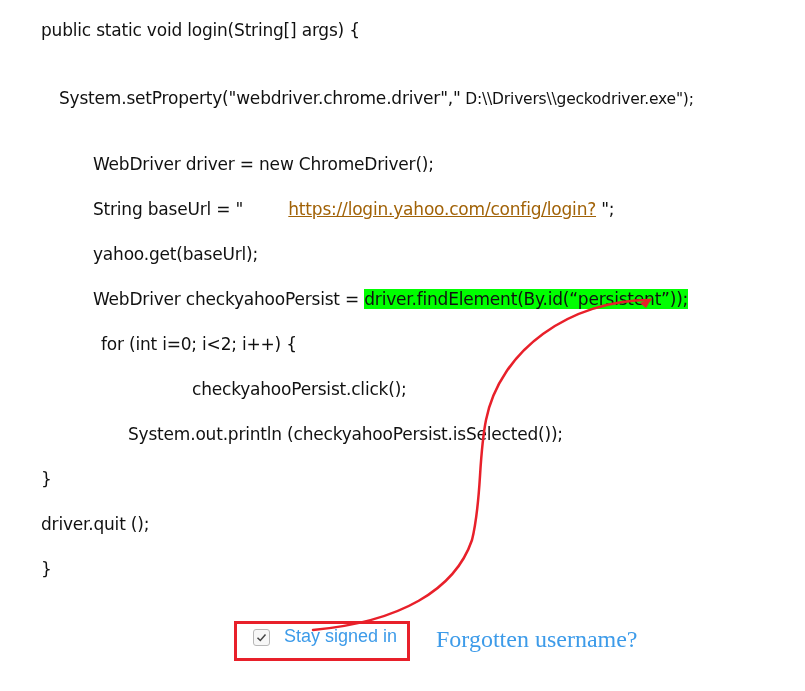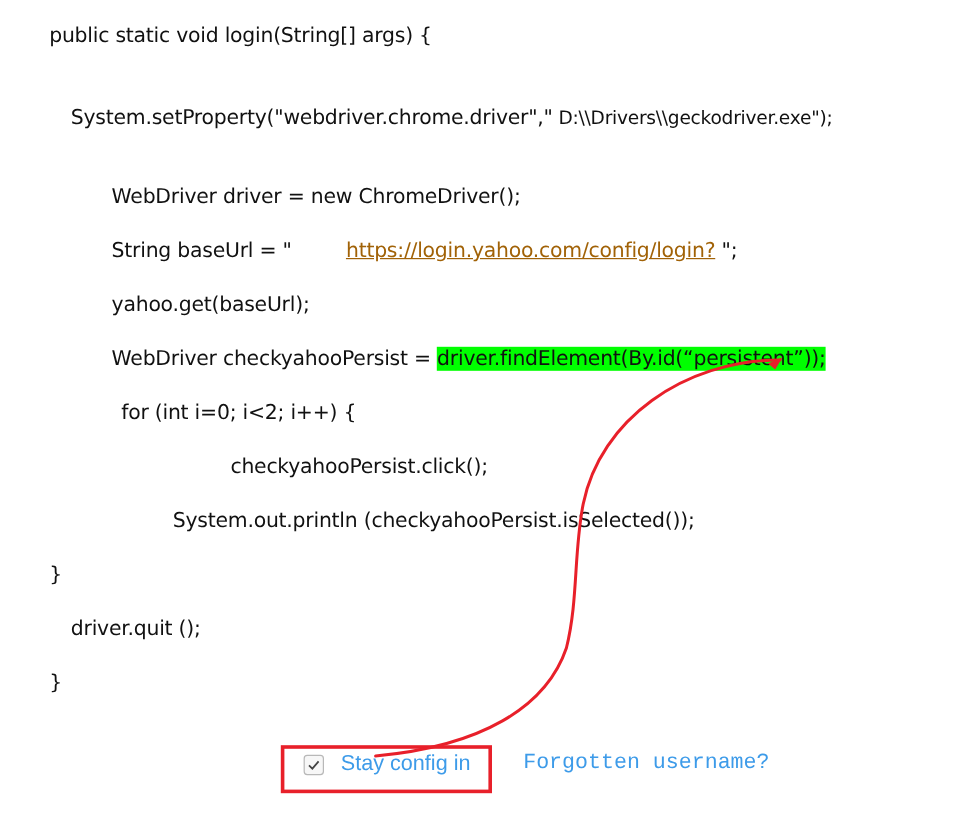--- a/index.html
+++ b/index.html
@@ -64,22 +64,22 @@
       top: 626px;
       font-family: "Liberation Sans", sans-serif;
       font-size: 18px;
       color: #3d9be9;
       white-space: nowrap;
     }
     .forgot-link {
       position: absolute;
       left: 436px;
       top: 626px;
-      font-family: Liberation Mono, monospace;
-      font-size: 18px;
+      font-family: Liberation Serif, serif;
+      font-size: 24px;
       color: #3d9be9;
       white-space: nowrap;
     }
     .arrow-svg {
       position: absolute;
       left: 0;
       top: 0;
       pointer-events: none;
     }
   </style>
@@ -96,35 +96,35 @@
   <div class="code-line" style="left:93px; top:198px;"><span>String baseUrl = " </span><span class="link">https://login.yahoo.com/config/login?</span><span> ";</span></div>
 
   <div class="code-line" style="left:93px; top:243px;">yahoo.get(baseUrl);</div>
 
   <div class="code-line" style="left:93px; top:288px;"><span>WebDriver checkyahooPersist = </span><span class="hl">driver.findElement(By.id(“persistent”));</span></div>
 
   <div class="code-line" style="left:101px; top:333px;">for (int i=0; i&lt;2; i++) {</div>
 
   <div class="code-line" style="left:144px; top:378px;margin-left:48px;">checkyahooPersist.click();</div>
 
-  <div class="code-line" style="left:144px; top:423px;">System.out.println (checkyahooPersist.isSelected());</div>
+  <div class="code-line" style="left:128px; top:423px;">System.out.println (checkyahooPersist.isSelected());</div>
 
   <div class="code-line" style="left:41px; top:468px;">}</div>
 
-  <div class="code-line" style="left:41px; top:513px;margin-left:18px;">driver.quit ();</div>
+  <div class="code-line" style="left:41px; top:513px;">driver.quit ();</div>
 
   <div class="code-line" style="left:41px; top:558px;">}</div>
 </div>
 
 <div class="checkbox">
   <svg width="11" height="11" viewBox="0 0 11 11">
     <path d="M1.5 5.8 L4.3 8.5 L9.5 2.5" fill="none" stroke="#444" stroke-width="1.5"></path>
   </svg>
 </div>
-<div class="stay-label">Stay config in</div>
+<div class="stay-label">Stay signed in</div>
 <div class="forgot-link">Forgotten username?</div>
 
 <div class="red-box"></div>
 
 <svg class="arrow-svg" width="805" height="691" viewBox="0 0 805 691">
   <path d="M650 300 C 570 300, 500 350, 486 420 C 478 460, 482 500, 472 540 C 455 590, 400 622, 313 630" fill="none" stroke="#e8202a" stroke-width="2.5" stroke-linecap="round"></path>
   <path d="M640 303 L 652 298 L 646 308 Z" fill="#e8202a"></path>
 </svg>
 
 </body></html>

